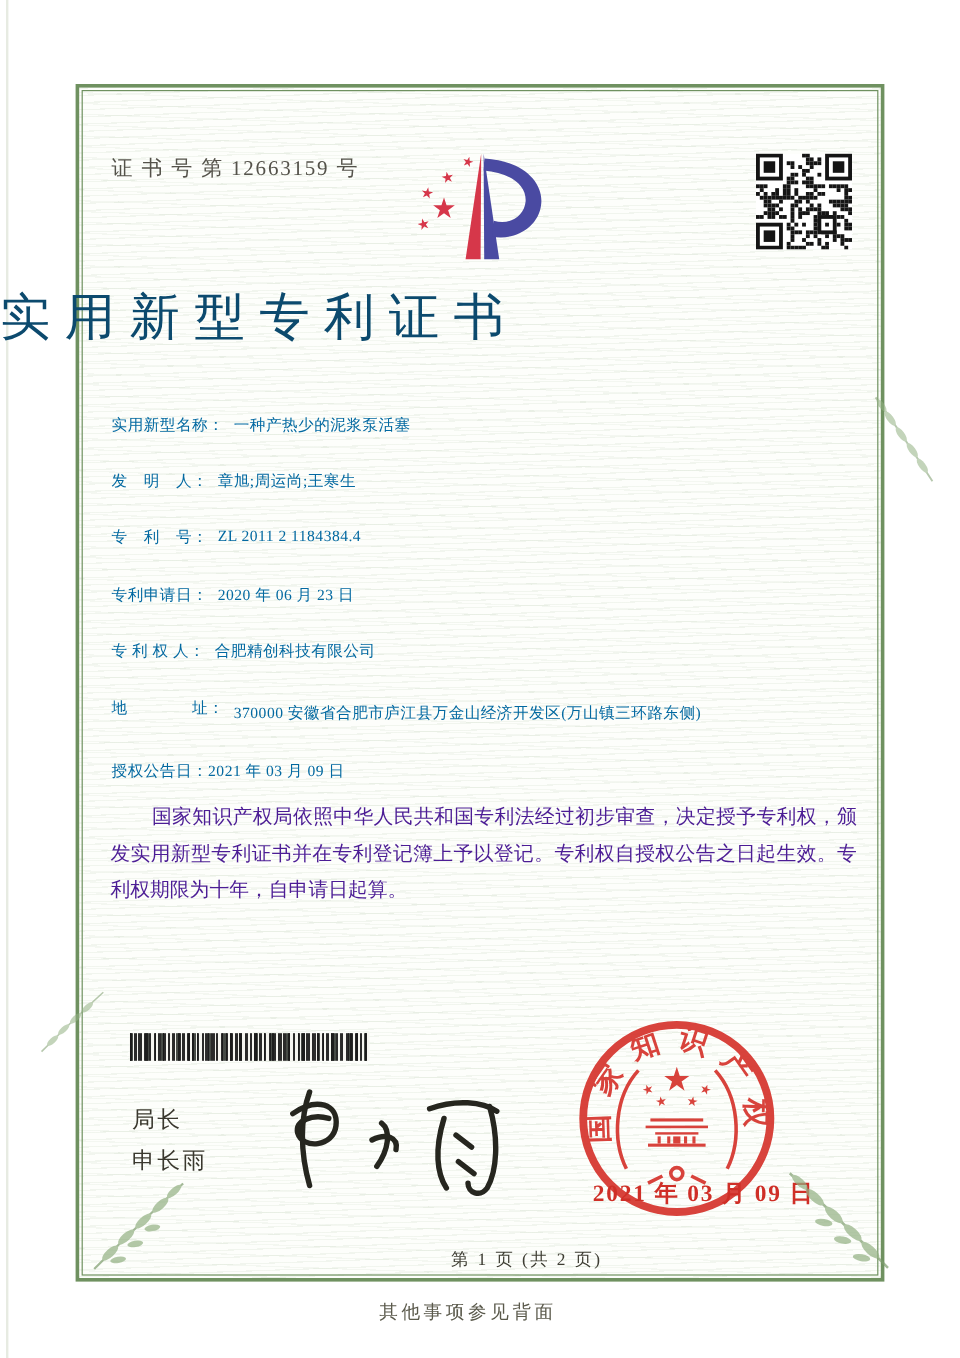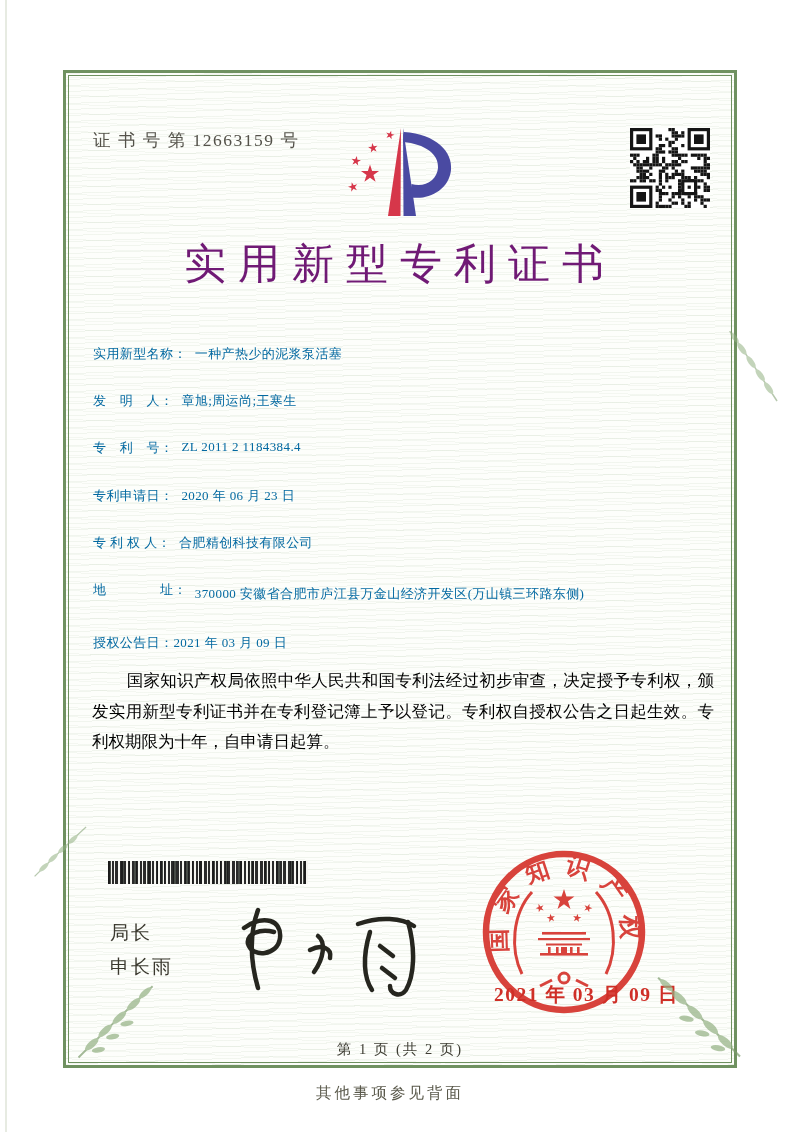--- a/index.html
+++ b/index.html
@@ -12,40 +12,40 @@
   .cert-frame{
     left:63px;top:70px;width:674px;height:998px;box-sizing:border-box;
     border:3px solid #6f9160;
     background:
       repeating-linear-gradient(178deg, rgba(122,156,108,0.09) 0 1px, rgba(0,0,0,0) 1px 6px),
       repeating-linear-gradient(182deg, rgba(122,156,108,0.07) 0 1px, rgba(0,0,0,0) 1px 9px),
       #fdfefb;
   }
   .cert-frame-inner{position:absolute;inset:2px;border:1px solid #6f9160;}
   .cert-number{left:93px;top:128px;font-size:17.5px;letter-spacing:1.5px;color:#54524a;}
-  .title{left:0;top:236px;width:800px;text-align:center;font-size:42px;letter-spacing:12px;
-         color:#701a75;font-weight:500;}
+  .title{left:0;top:236px;width:800px;font-size:42px;letter-spacing:12px;
+         color:#0c4a6e;font-weight:500;}
   .frow{left:93px;width:625px;font-size:13px;color:#0369a1;letter-spacing:.4px;}
   .flabel{display:inline-block;vertical-align:top;}
   .fvalue{display:inline-block;vertical-align:top;margin-left:8px;}
   .fvalue.addr{width:462px;line-height:25px;}
   .grant2{position:absolute;left:330px;top:0;white-space:nowrap;}
   .paras{left:92px;top:666px;width:622px;font-size:16.5px;line-height:30.5px;
-         color:#000000;text-align:justify;}
+         color:#4c1d95;text-align:justify;}
   .paras p{margin:0;text-indent:2.1em;}
   .barcode{left:108px;top:861px;width:200px;height:23px;
     background:
       repeating-linear-gradient(90deg, rgba(25,25,25,.92) 0 2px, rgba(0,0,0,0) 2px 4px),
       repeating-linear-gradient(90deg, rgba(25,25,25,.9) 0 1px, rgba(0,0,0,0) 1px 7px),
       repeating-linear-gradient(90deg, rgba(40,45,40,.85) 0 3px, rgba(0,0,0,0) 3px 13px),
       #f5f5f0;}
   .director-title{left:110px;top:920px;font-size:19px;color:#3a382e;letter-spacing:2px;}
   .director-name{left:110px;top:954px;font-size:19px;color:#3a382e;letter-spacing:2px;}
   .seal-date{left:494px;top:981px;font-size:19.5px;letter-spacing:1.5px;color:#cf2f27;font-weight:600;}
-  .page-indicator{left:63px;top:1040px;width:674px;text-align:center;font-size:14.5px;color:#3e3d33;letter-spacing:2px;}
+  .page-indicator{left:63px;top:1040px;width:674px;text-align:center;font-size:14.5px;color:#3e3d33;letter-spacing:2px;padding-left:39px;}
   .back-note{left:316px;top:1083px;font-size:15.5px;letter-spacing:3px;color:#5a594b;}
   .sprig{opacity:.7;}
   svg{display:block;}
 </style>
 </head>
 <body>
 
 <div class="abs page-edge"></div>
 
 <div class="abs cert-frame">

